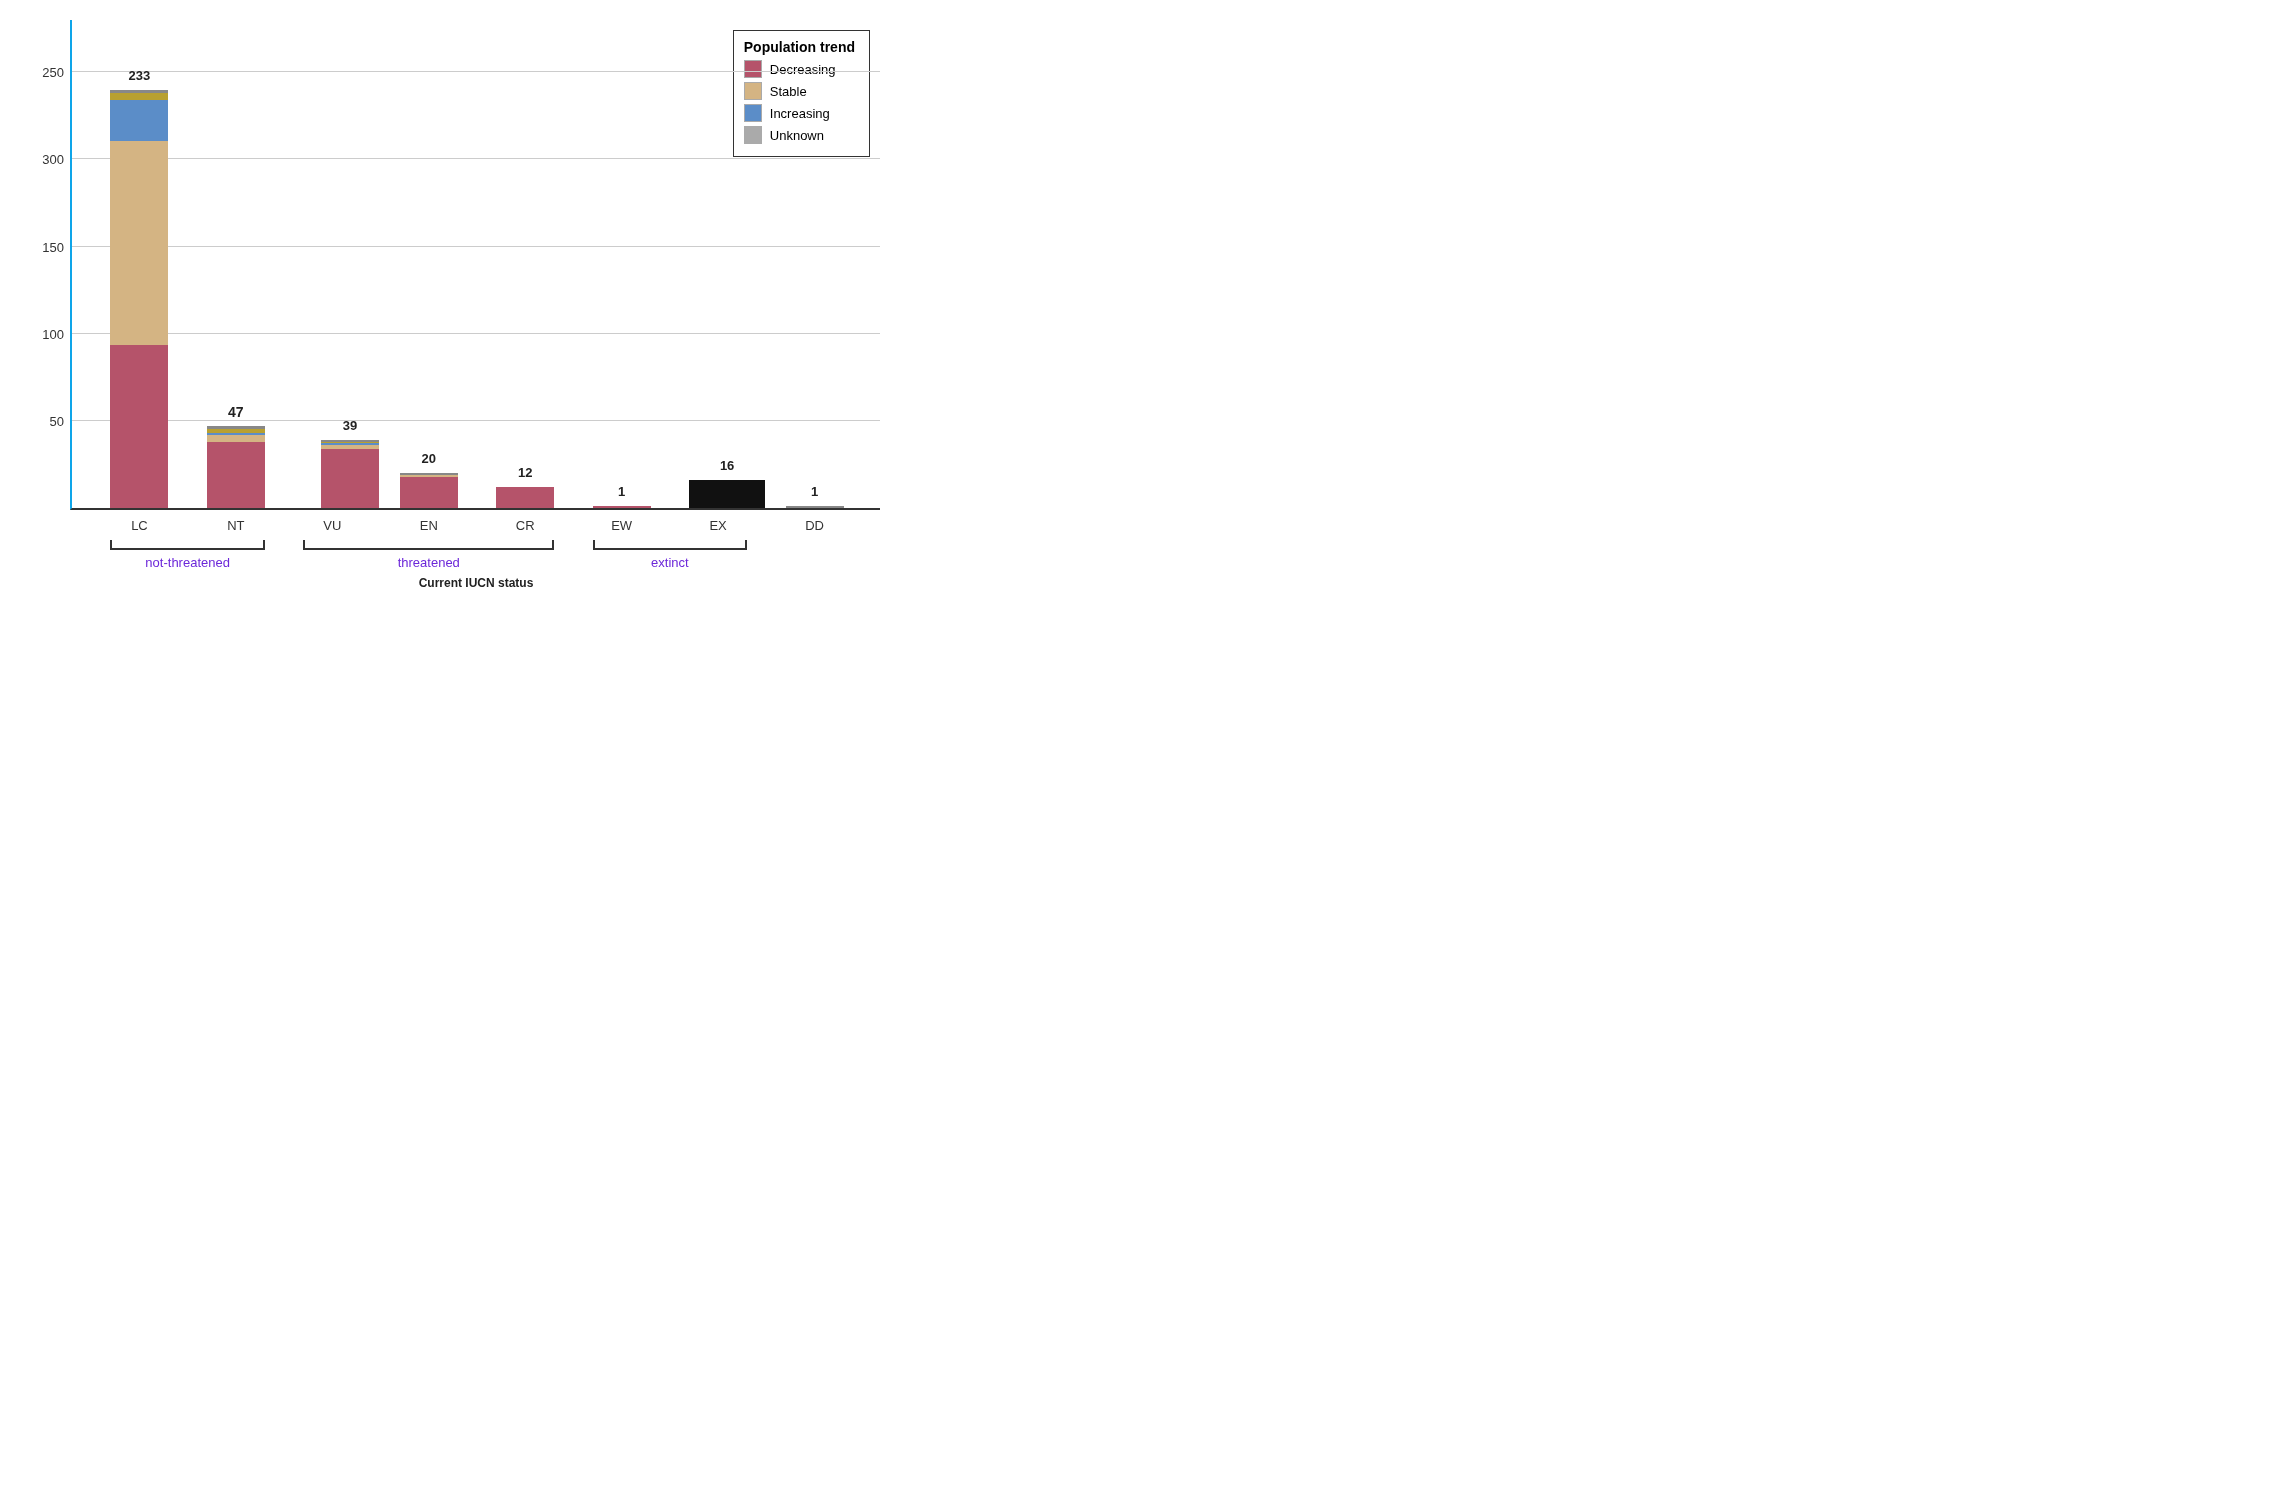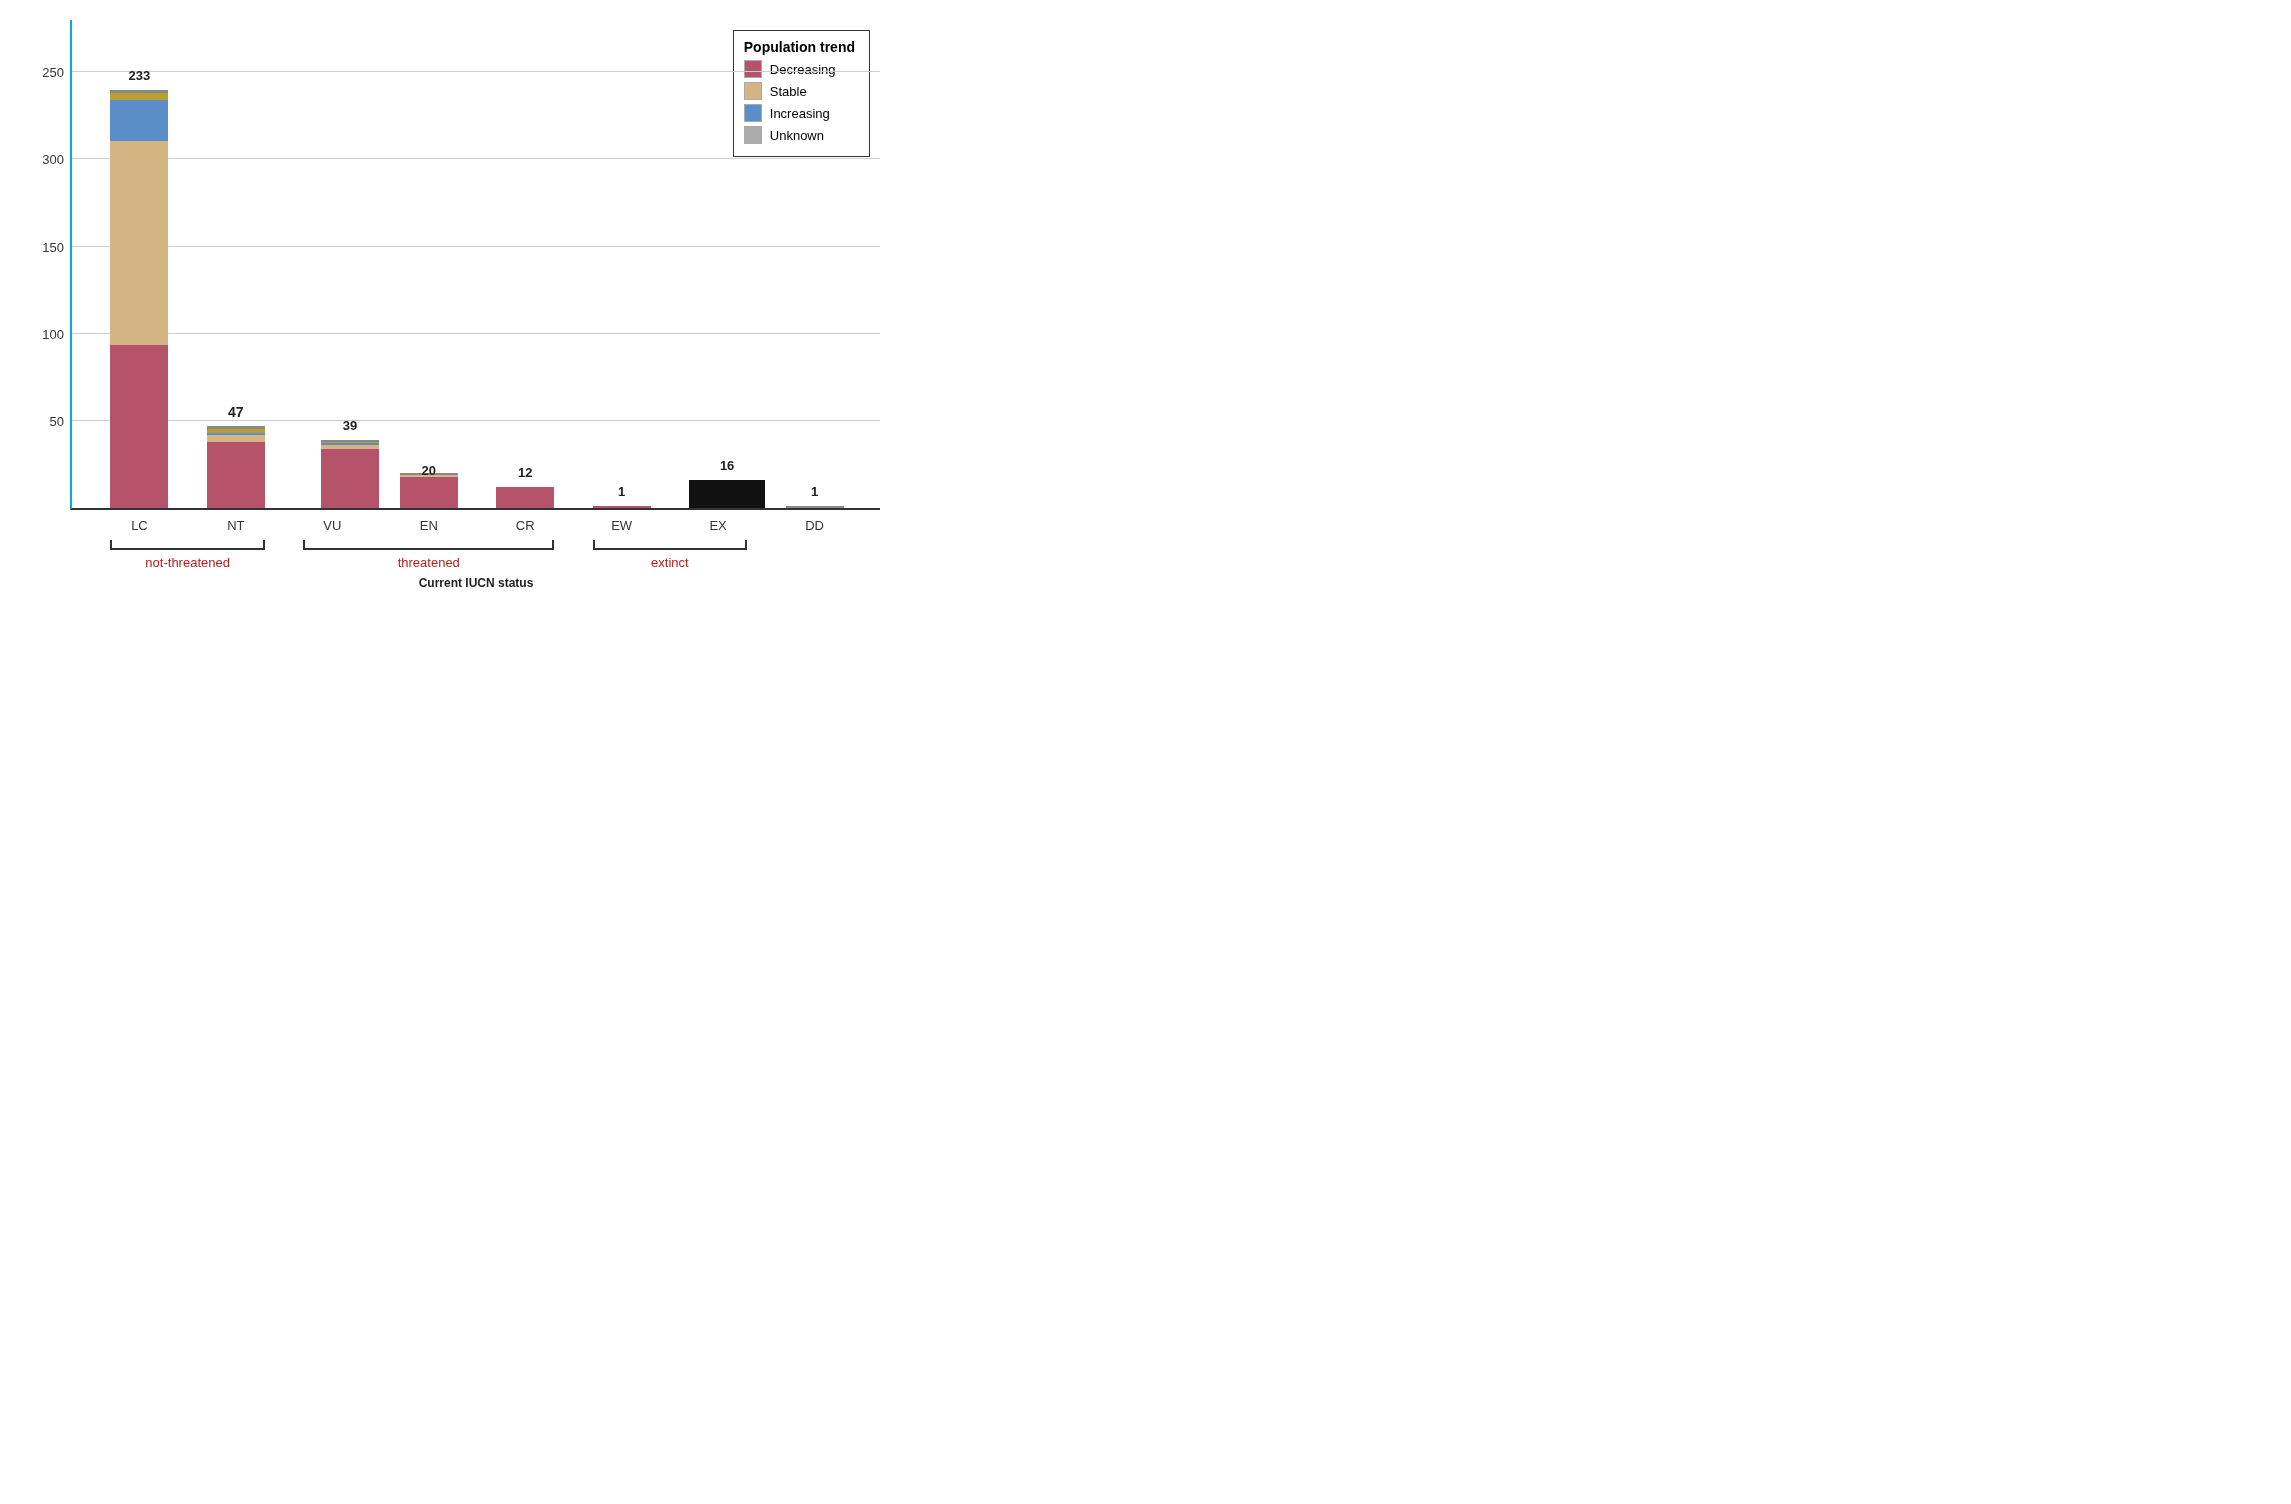--- a/index.html
+++ b/index.html
@@ -74,21 +74,21 @@
       border-left: 2px solid #333;
       border-right: 2px solid #333;
       border-bottom: 2px solid #333;
       bottom: -42px;
       height: 10px;
     }
     .bracket-label {
       position: absolute;
       bottom: -62px;
       font-size: 13px;
-      color: #b91c1c;
+      color: #6d28d9;
       text-align: center;
       transform: translateX(-50%);
     }
     
     .x-axis-title {
       position: absolute;
       bottom: -82px;
       left: 50%;
       transform: translateX(-50%);
       font-size: 12px;
@@ -189,21 +189,21 @@
           <div class="bar-segment" style="height: 1.75px; background: rgb(91, 141, 200);"></div>
           <div class="bar-segment" style="height: 1.75px; background: rgb(184, 160, 48);"></div>
           <div class="bar-segment" style="height: 1.75px; background: rgb(136, 136, 136);"></div>
           <div class="bar-label" style="position: absolute; bottom: 72.25px; left: 50%; transform: translateX(-50%); font-size: 13px; font-weight: bold;">39</div>
         </div>
         <div class="x-tick-label" style="position: absolute; bottom: -25px; left: 260.333px; transform: translateX(-50%); font-size: 13px;">VU</div>
         <div class="bar-stack" style="position: absolute; bottom: 0px; left: 327.778px; width: 58px; display: flex; flex-direction: column-reverse; align-items: stretch;">
           <div class="bar-segment" style="height: 31.5px; background: rgb(181, 83, 106);"></div>
           <div class="bar-segment" style="height: 1.75px; background: rgb(212, 180, 131);"></div>
           <div class="bar-segment" style="height: 1.75px; background: rgb(136, 136, 136);"></div>
-          <div class="bar-label" style="position: absolute; bottom: 39px; left: 50%; transform: translateX(-50%); font-size: 13px; font-weight: bold; margin-top: 12px;">20</div>
+          <div class="bar-label" style="position: absolute; bottom: 39px; left: 50%; transform: translateX(-50%); font-size: 13px; font-weight: bold;">20</div>
         </div>
         <div class="x-tick-label" style="position: absolute; bottom: -25px; left: 356.778px; transform: translateX(-50%); font-size: 13px;">EN</div>
         <div class="bar-stack" style="position: absolute; bottom: 0px; left: 424.222px; width: 58px; display: flex; flex-direction: column-reverse; align-items: stretch;">
           <div class="bar-segment" style="height: 21px; background: rgb(181, 83, 106);"></div>
           <div class="bar-label" style="position: absolute; bottom: 25px; left: 50%; transform: translateX(-50%); font-size: 13px; font-weight: bold;">12</div>
         </div>
         <div class="x-tick-label" style="position: absolute; bottom: -25px; left: 453.222px; transform: translateX(-50%); font-size: 13px;">CR</div>
         <div class="bar-stack" style="position: absolute; bottom: 0px; left: 520.667px; width: 58px; display: flex; flex-direction: column-reverse; align-items: stretch;">
           <div class="bar-segment" style="height: 1.75px; background: rgb(181, 83, 106);"></div>
           <div class="bar-label" style="position: absolute; bottom: 5.75px; left: 50%; transform: translateX(-50%); font-size: 13px; font-weight: bold;">1</div>

